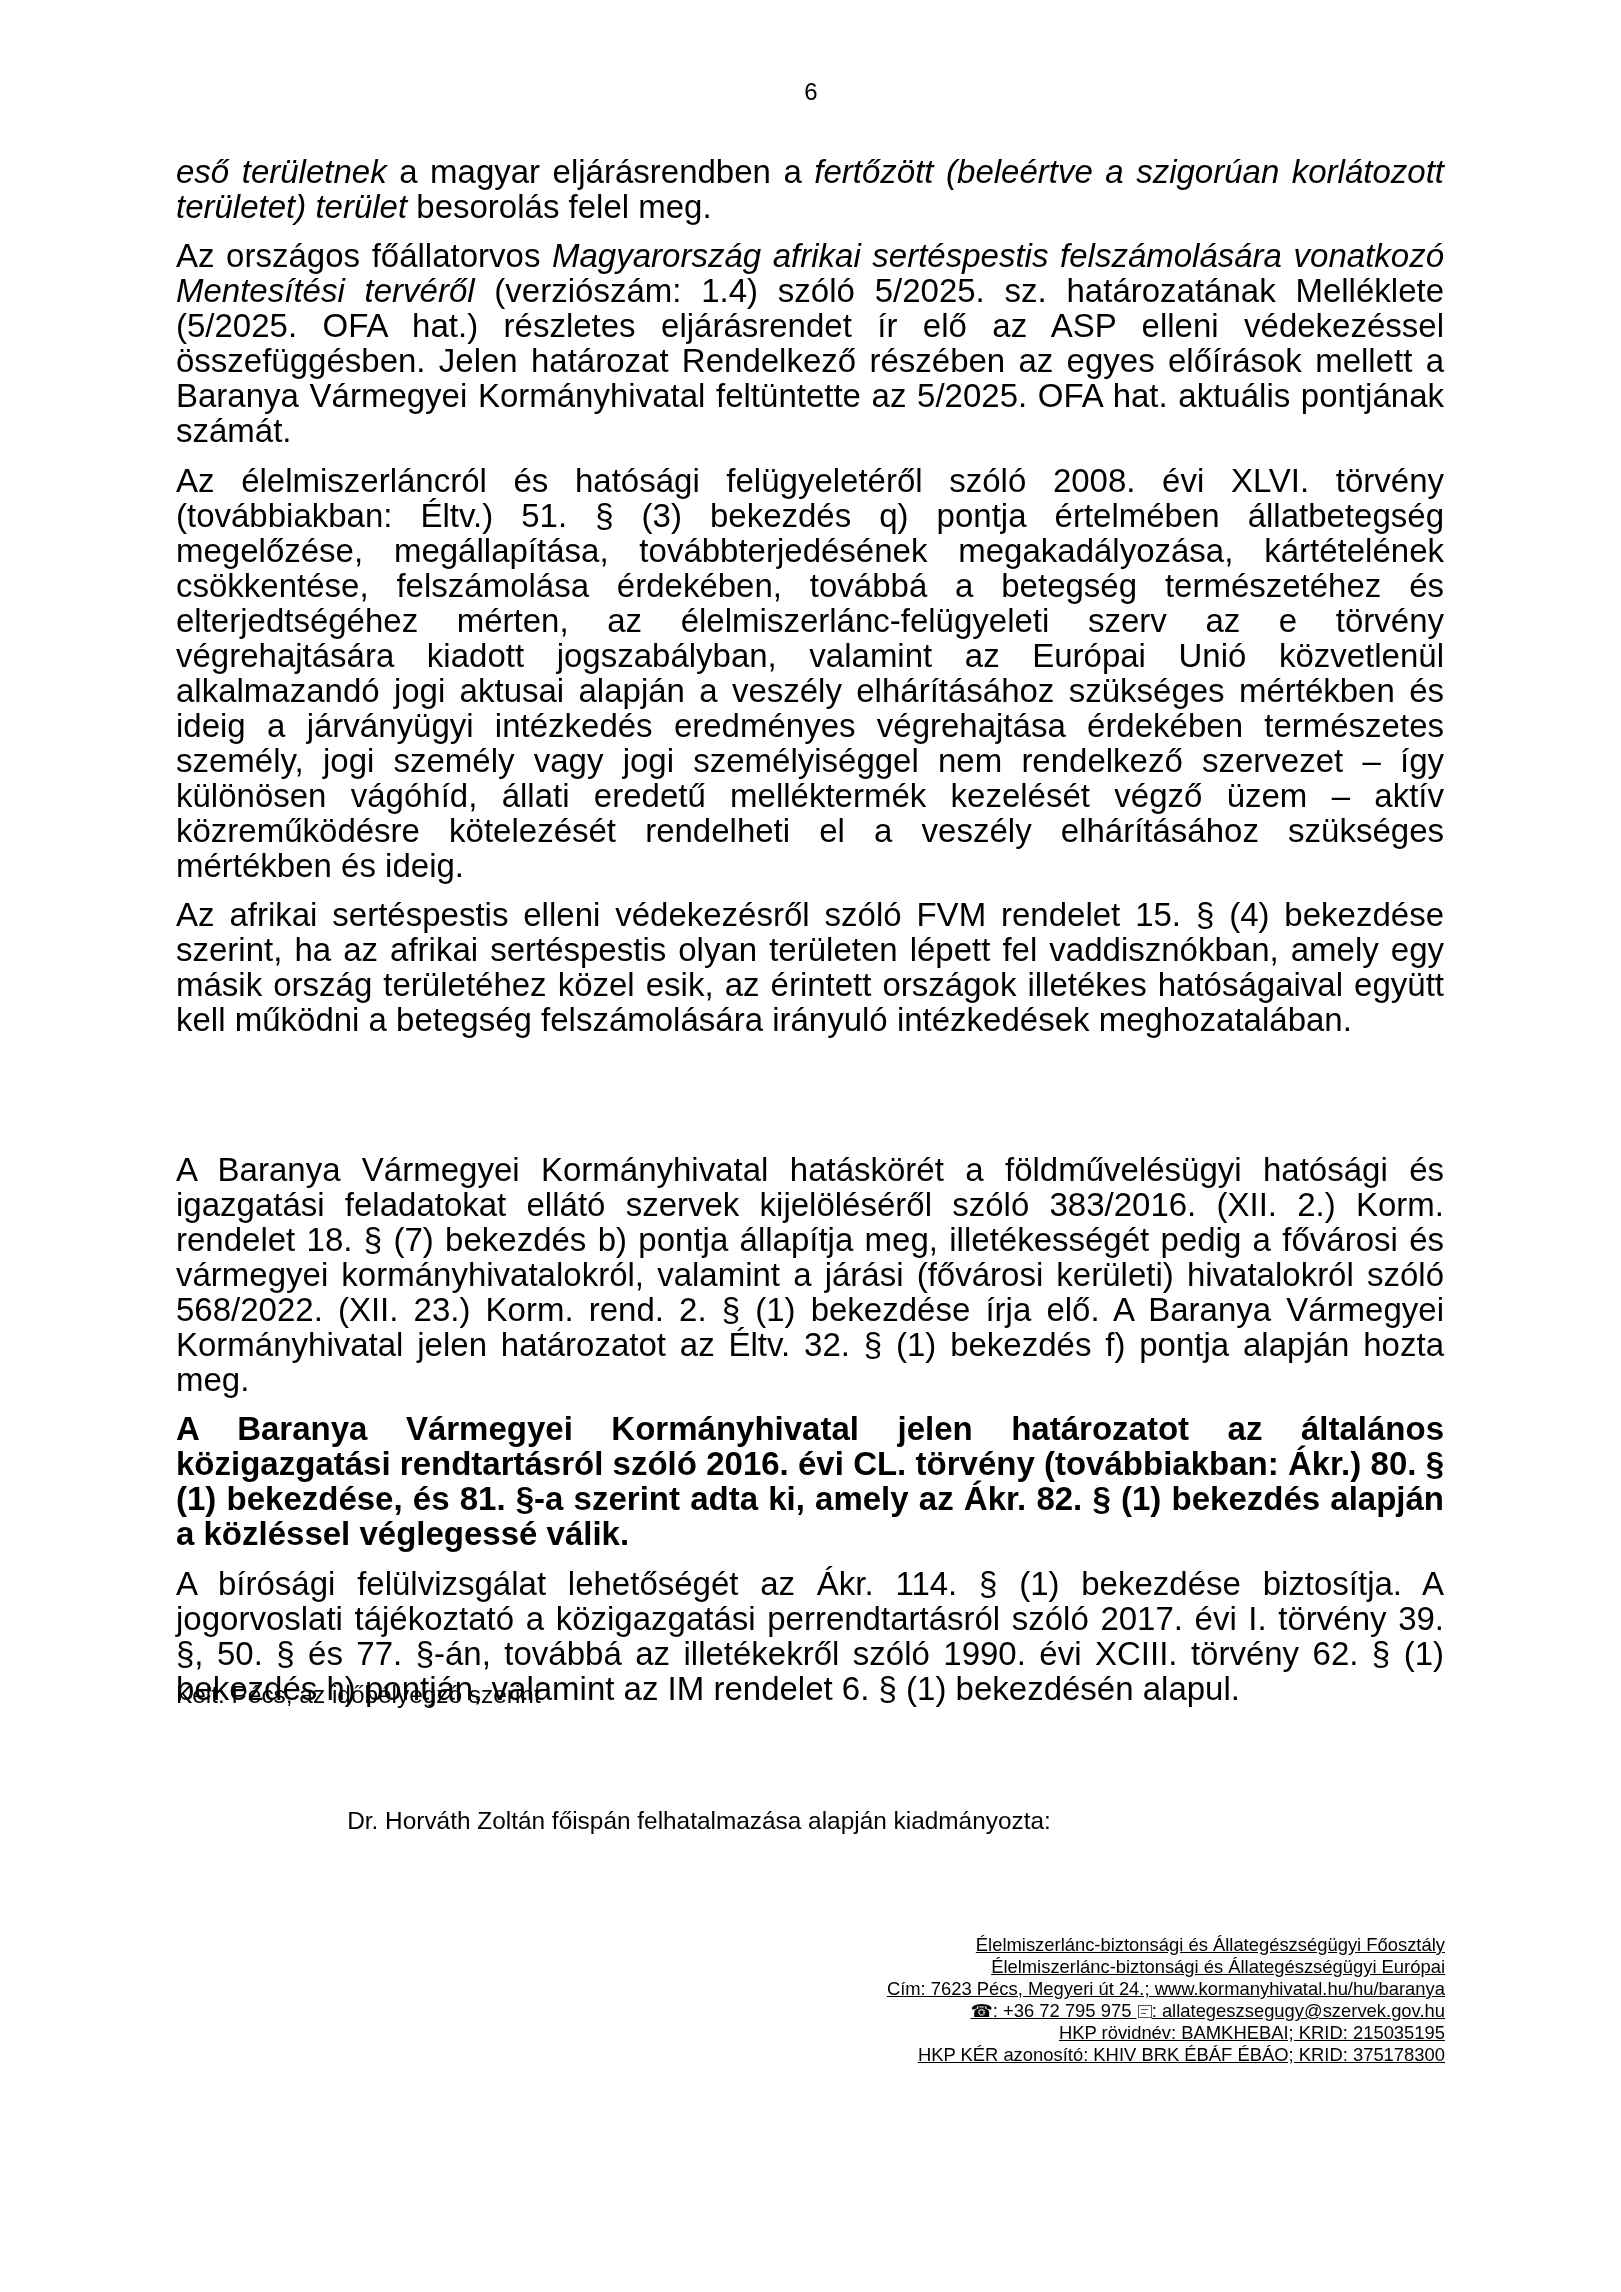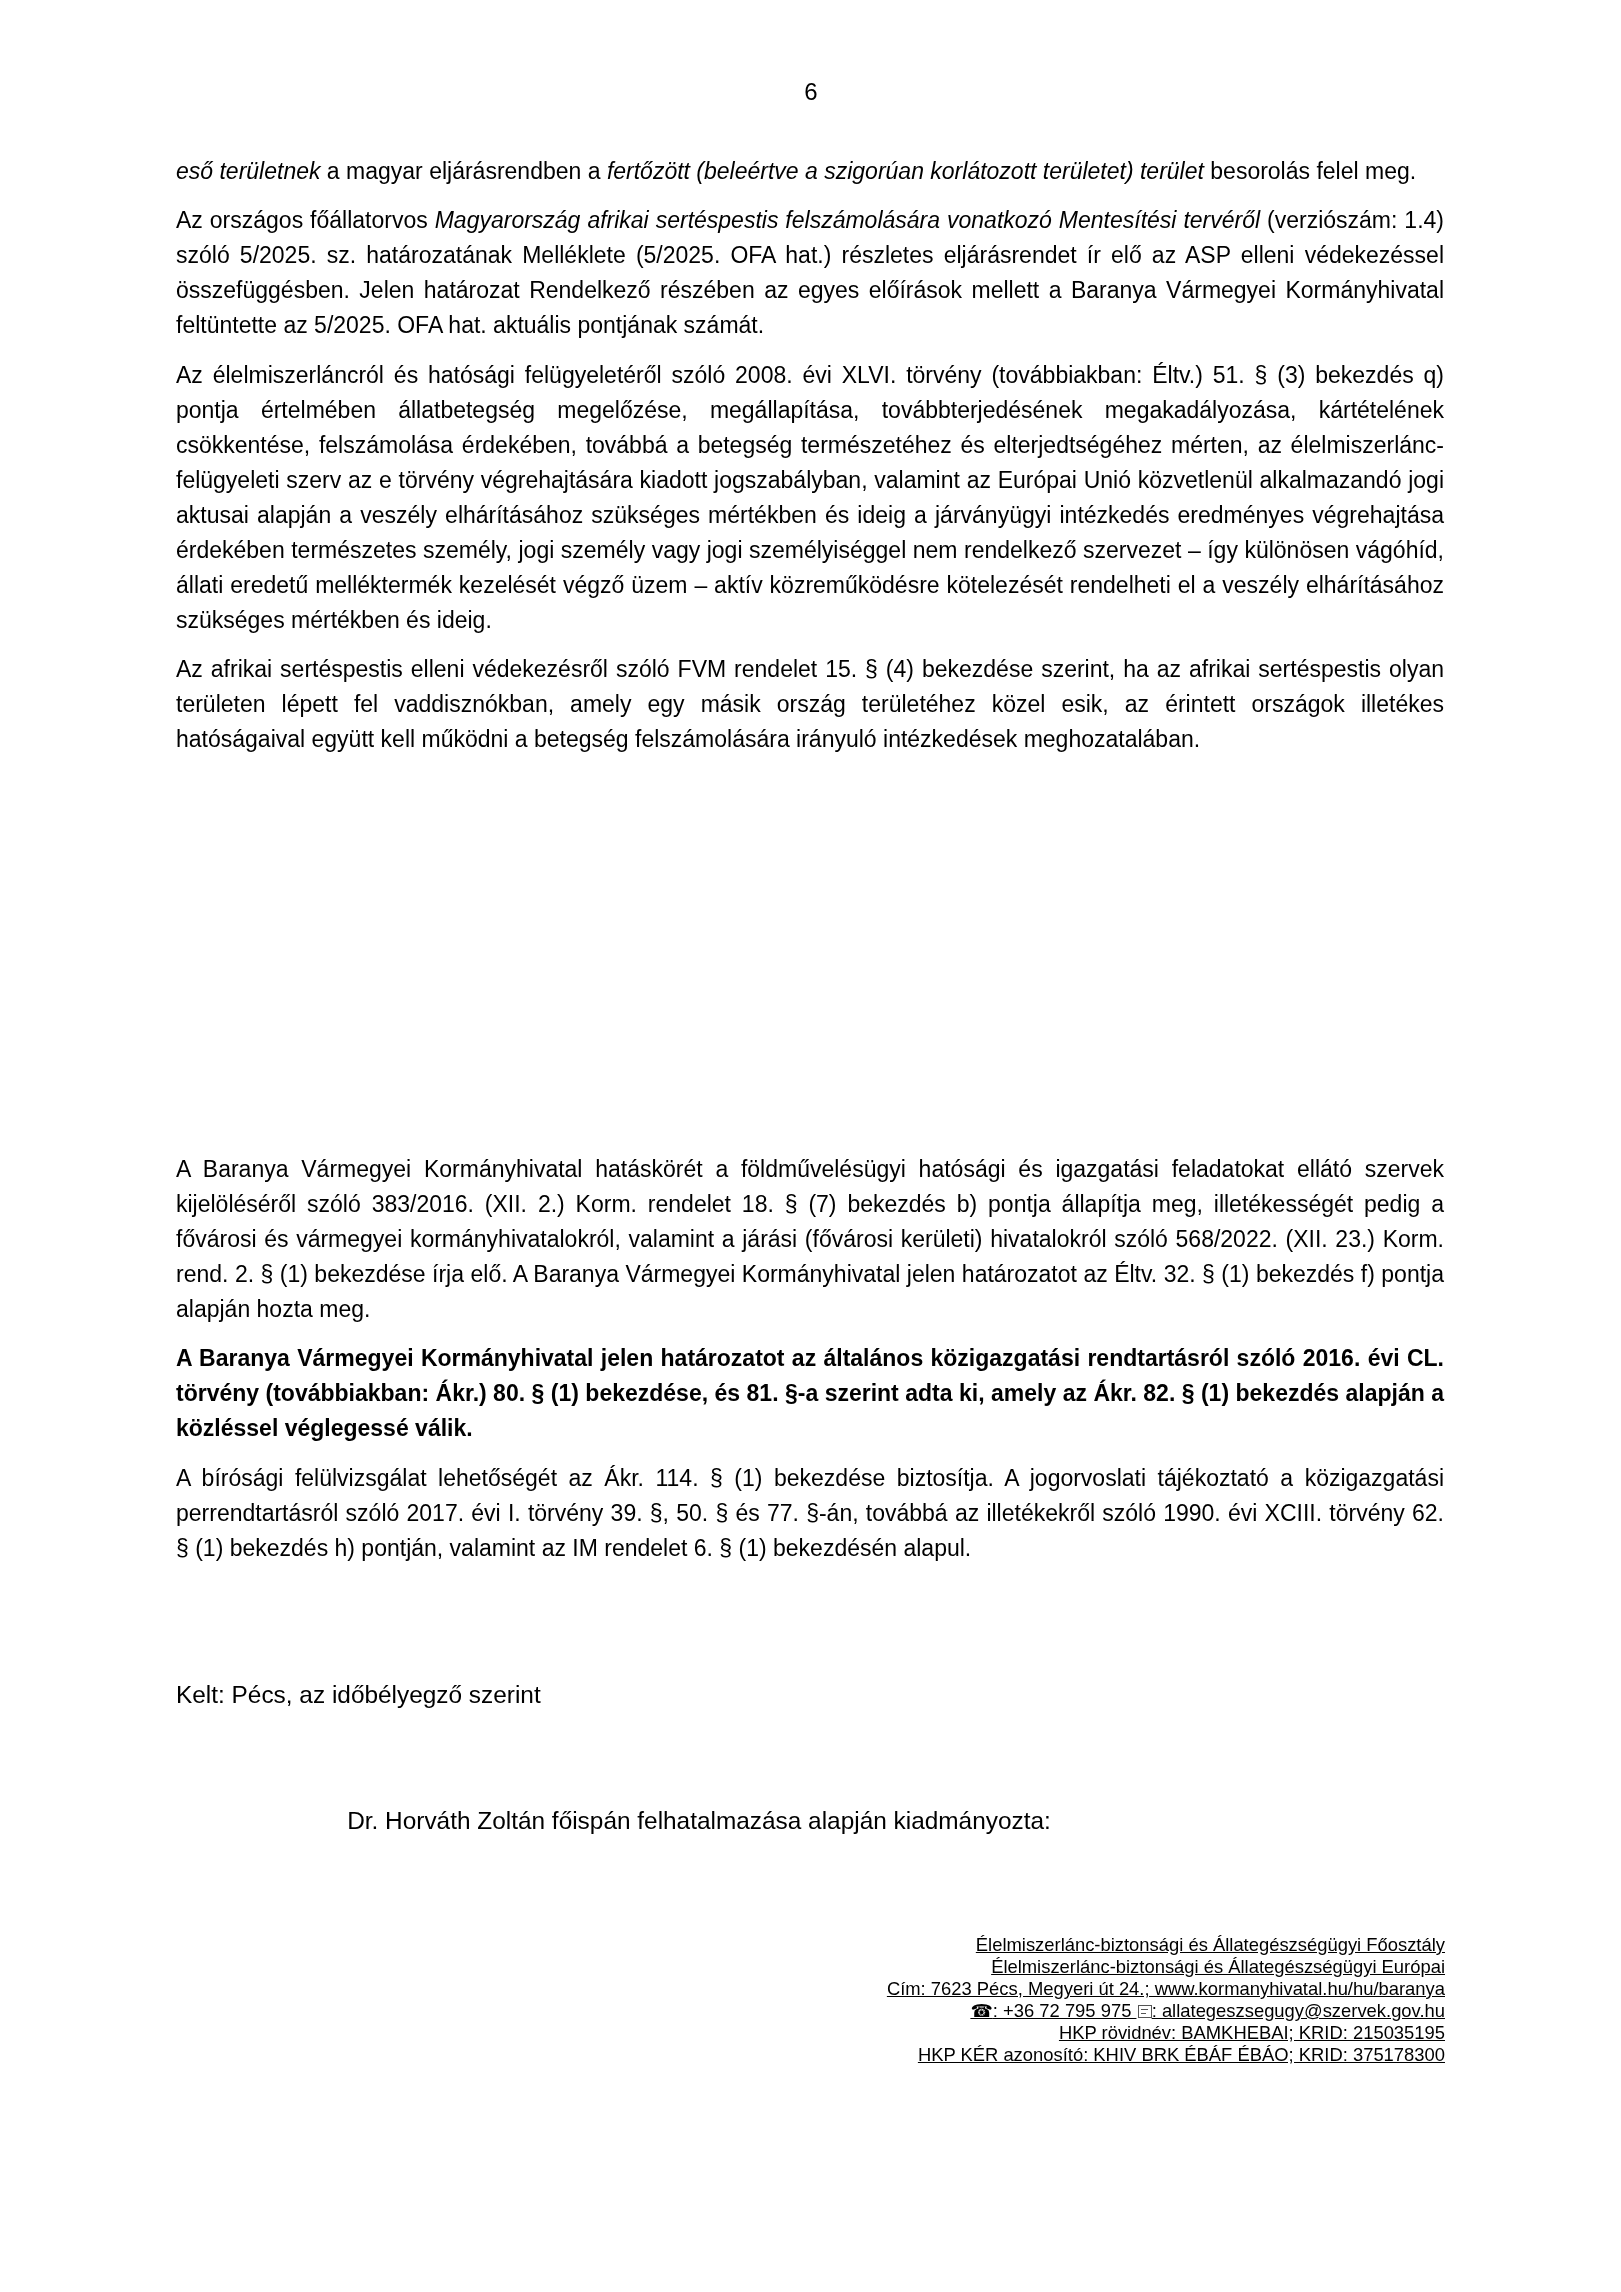--- a/index.html
+++ b/index.html
@@ -6,21 +6,21 @@
   body {
     width: 1622px; height: 2293px; position: relative; overflow: hidden;
     font-family: "Liberation Sans", sans-serif; color: #000;
   }
   .page-number {
     position: absolute; top: 77px; left: 0; width: 1622px; text-align: center;
     font-size: 24px; line-height: 30px;
   }
   .body-text {
     position: absolute; left: 176px; width: 1268px;
-    font-size: 23px; line-height: 35px; text-align: justify;
+    font-size: 33px; line-height: 35px; text-align: justify;
   }
   .body-text p { margin: 0; text-align: justify; }
   .body-text p.last-left { text-align-last: left; }
   .i { font-style: italic; }
   .kelt {
     position: absolute; left: 176px; top: 1680px;
     font-size: 24.4px; line-height: 30px;
   }
   .signatory {
     position: absolute; left: 0; width: 1335px; top: 1806px; text-align: center;

